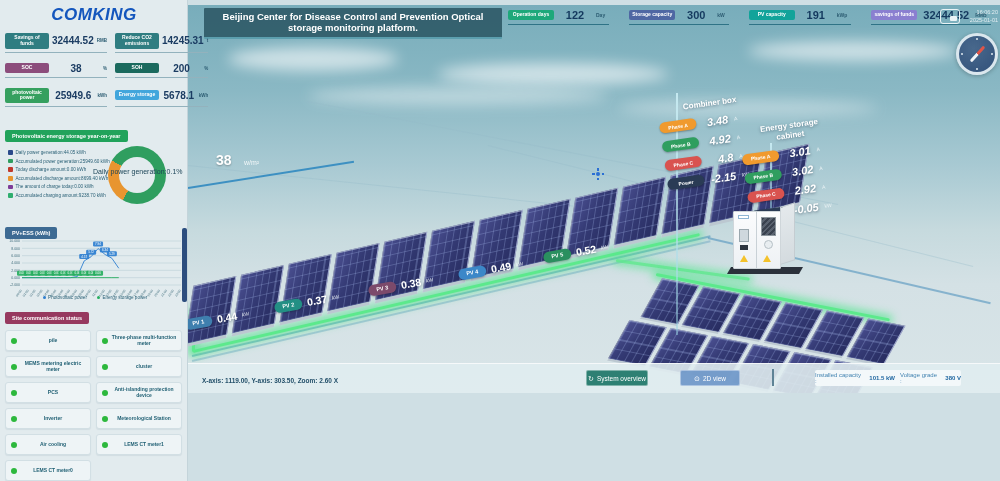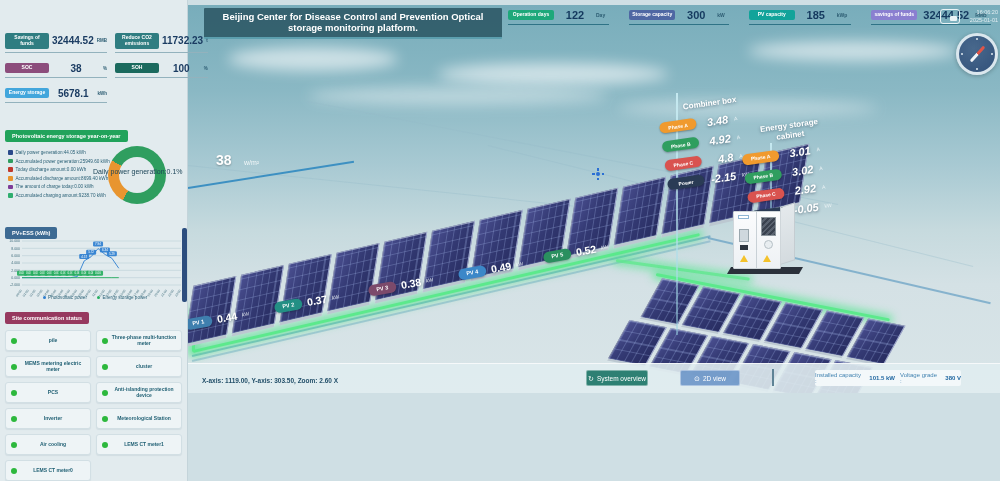--- a/index.html
+++ b/index.html
@@ -154,21 +154,21 @@
         <span class="val">122</span>
         <span class="unit">Day</span>
       </div>
       <div class="tstat">
         <span class="badge" style="background: rgb(79, 103, 163);">Storage capacity</span>
         <span class="val">300</span>
         <span class="unit">kW</span>
       </div>
       <div class="tstat">
         <span class="badge" style="background: rgb(18, 163, 154);">PV capacity</span>
-        <span class="val">185</span>
+        <span class="val">191</span>
         <span class="unit">kWp</span>
       </div>
       <div class="tstat">
         <span class="badge" style="background: rgb(138, 127, 208);">savings of funds</span>
         <span class="val">32444.52</span>
         <span class="unit">RMB</span>
       </div>
     </div>
 
     <div class="cast-icon">
@@ -350,41 +350,47 @@
     <div class="foot-div"></div>
     <div class="info-box">
       <span class="lb">Installed capacity :</span>
       <span class="vl">101.5 kW</span>
       <span class="lb">Voltage grade :</span>
       <span class="vl">380 V</span>
     </div>
   </div>
 
   <div class="sidebar">
+    <div class="logo">COMKING</div>
 
     <div class="sstats">
       <div class="stat">
         <span class="badge" style="background: rgb(47, 125, 129);">Savings of funds</span>
         <span class="val">32444.52</span>
         <span class="unit">RMB</span>
       </div>
       <div class="stat">
         <span class="badge" style="background: rgb(47, 125, 129);">Reduce CO2 emissions</span>
-        <span class="val">11732.23</span>
+        <span class="val">14245.31</span>
         <span class="unit">t</span>
       </div>
       <div class="stat">
         <span class="badge" style="background: rgb(140, 77, 124);">SOC</span>
         <span class="val">38</span>
         <span class="unit">%</span>
       </div>
       <div class="stat">
         <span class="badge" style="background: rgb(27, 106, 94);">SOH</span>
-        <span class="val">100</span>
+        <span class="val">200</span>
         <span class="unit">%</span>
+      </div>
+      <div class="stat">
+        <span class="badge" style="background: rgb(53, 160, 95);">photovoltaic power</span>
+        <span class="val">25949.6</span>
+        <span class="unit">kWh</span>
       </div>
       <div class="stat">
         <span class="badge" style="background: rgb(66, 166, 220);">Energy storage</span>
         <span class="val">5678.1</span>
         <span class="unit">kWh</span>
       </div>
     </div>
 
     <div class="yoy">
       <span class="ptitle" style="background: rgb(33, 163, 91);">Photovoltaic energy storage year-on-year</span>

